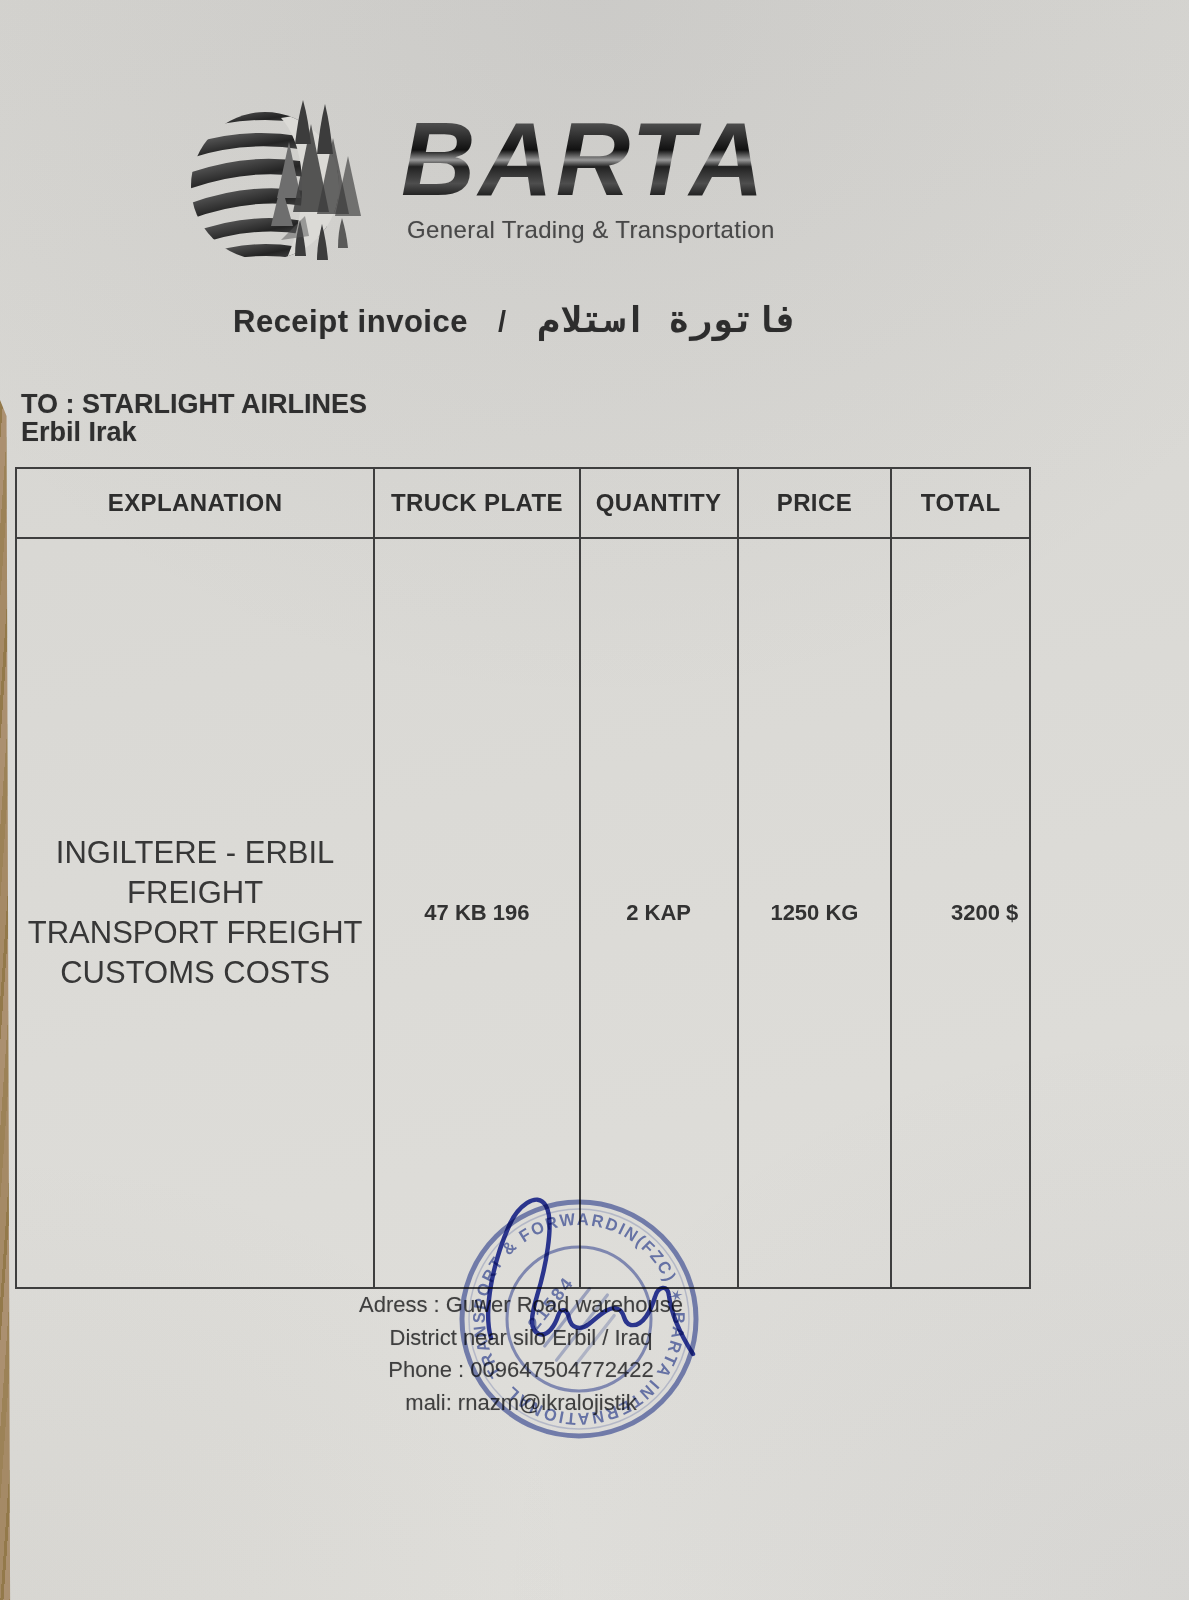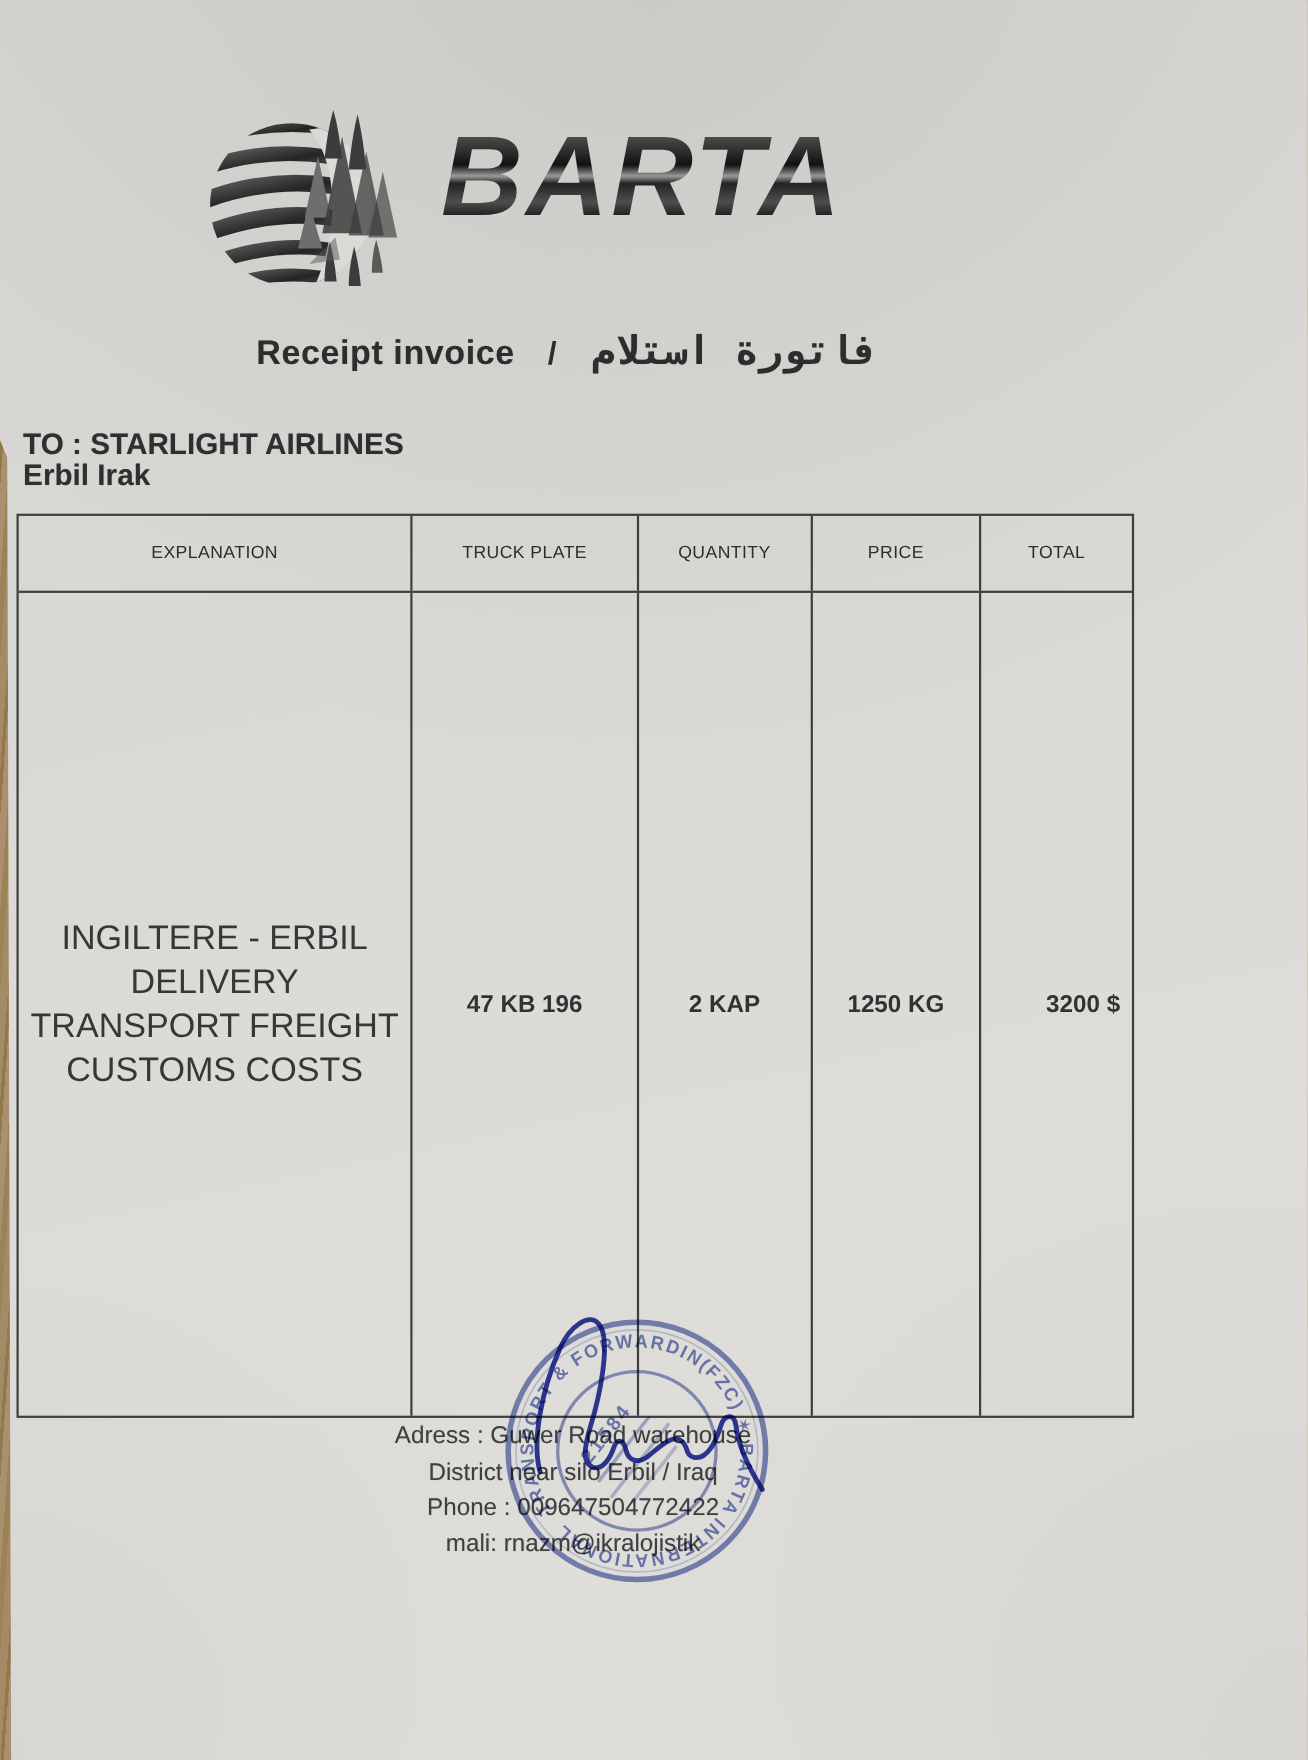--- a/index.html
+++ b/index.html
@@ -46,21 +46,21 @@
 
   
   .tbl { position:absolute; left:15px; top:467px; width:1016px; height:822px;
          border:2px solid #3e3e3e; display:flex; flex-direction:column; }
   .tr { display:flex; }
   .tr.head { height:70px; border-bottom:2px solid #3e3e3e; flex:none; }
   .tr.body { flex:1; }
   .td { display:flex; align-items:center; justify-content:center; }
   .td:not(:last-child){ border-right:2px solid #3e3e3e; }
   .c1{width:35.4%;} .c2{width:20.3%;} .c3{width:15.6%;} .c4{width:15.2%;} .c5{width:13.5%;}
-  .th { font-size:16px; font-weight:normal; color:#2d2d2d; letter-spacing:0.4px; }
+  .th { font-size:24px; font-weight:bold; color:#2d2d2d; letter-spacing:0.4px; }
   .explanation { font-size:31px; color:#373737; line-height:40px; text-align:center; font-weight:normal; }
   .val { font-size:22px; font-weight:bold; color:#323232; }
   .td.c5.val { align-items:center;padding-left:48px; }
 
   
   .footer { position:absolute; left:0; top:1289px; width:1042px; text-align:center;
             font-size:22px; color:#3f3f3f; line-height:32.5px; z-index:1; }
 
   
   .stamp { position:absolute; left:451px; top:1191px; z-index:5; mix-blend-mode:multiply; opacity:0.9; }
@@ -109,20 +109,21 @@
         <path d="M115 130 C112 142 110 154 110 166 L121 166 C120 154 118 142 115 130 Z"></path>
         <path d="M137 134 C134 146 132 158 132 170 L143 170 C142 158 140 146 137 134 Z"></path>
         <path d="M157 128 C154 138 153 148 153 158 L163 158 C162 148 160 138 157 128 Z" fill-opacity="0.8"></path>
       </g>
       <g fill="#555">
         <path d="M120 126 L96 150 L124 146 Z" fill-opacity="0.5"></path>
       </g>
     </svg>
     <div class="logo-text">
       <div class="brand-name">BARTA</div>
+      <div class="brand-tagline soft">General Trading &amp; Transportation</div>
     </div>
   </div>
 
   <div class="title-row">
     <span class="title-en soft">Receipt invoice</span>
     <span class="title-sep">/</span>
     <span class="title-ar soft">فاتورة استلام</span>
   </div>
 
   <div class="to-block">
@@ -135,21 +136,21 @@
       <div class="td th c1">EXPLANATION</div>
       <div class="td th c2">TRUCK PLATE</div>
       <div class="td th c3">QUANTITY</div>
       <div class="td th c4">PRICE</div>
       <div class="td th c5">TOTAL</div>
     </div>
     <div class="tr body">
       <div class="td c1">
         <div class="explanation">
           <div>INGILTERE - ERBIL</div>
-          <div>DELIVERY</div>
+          <div>FREIGHT</div>
           <div>TRANSPORT FREIGHT</div>
           <div>CUSTOMS COSTS</div>
         </div>
       </div>
       <div class="td val c2">47 KB 196</div>
       <div class="td val c3">2 KAP</div>
       <div class="td val c4">1250 KG</div>
       <div class="td val c5">3200 $</div>
     </div>
   </div>

